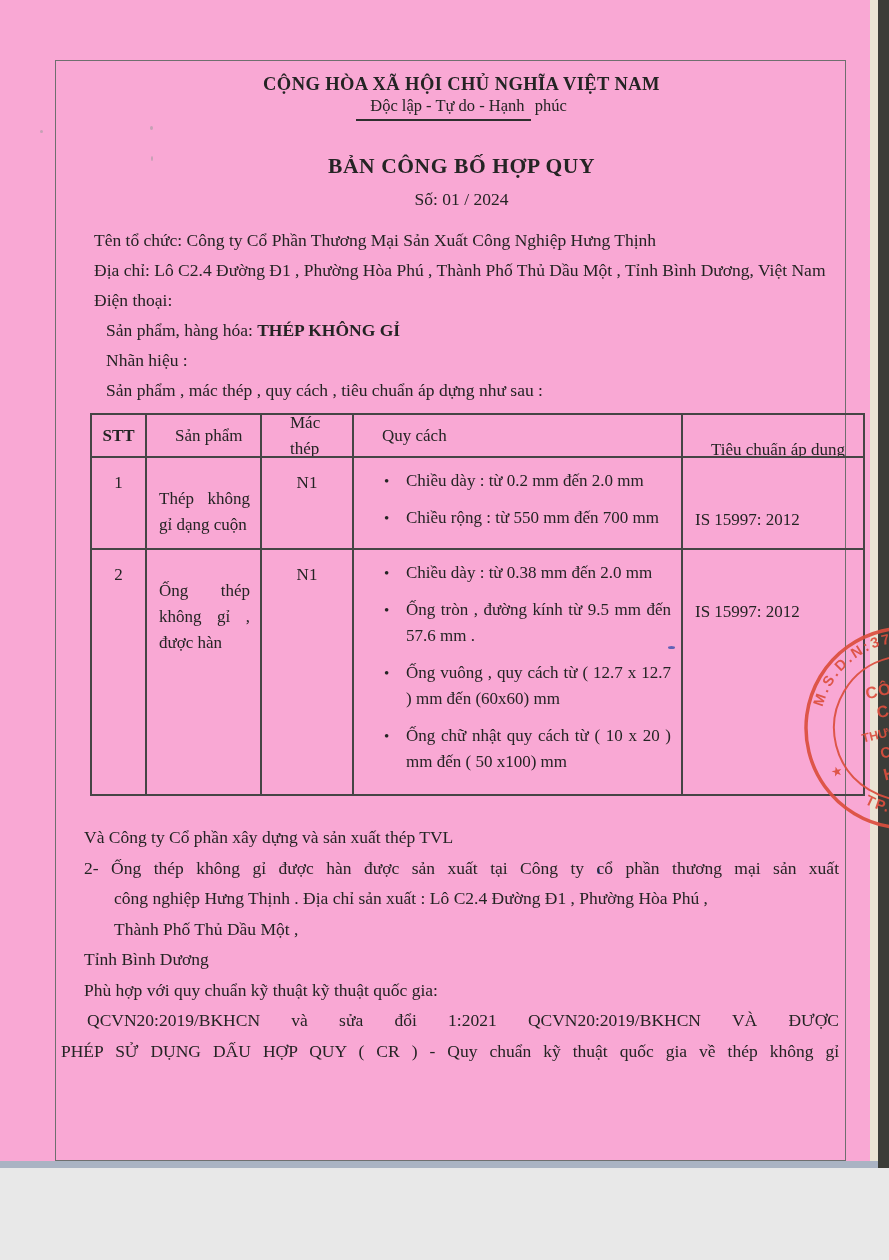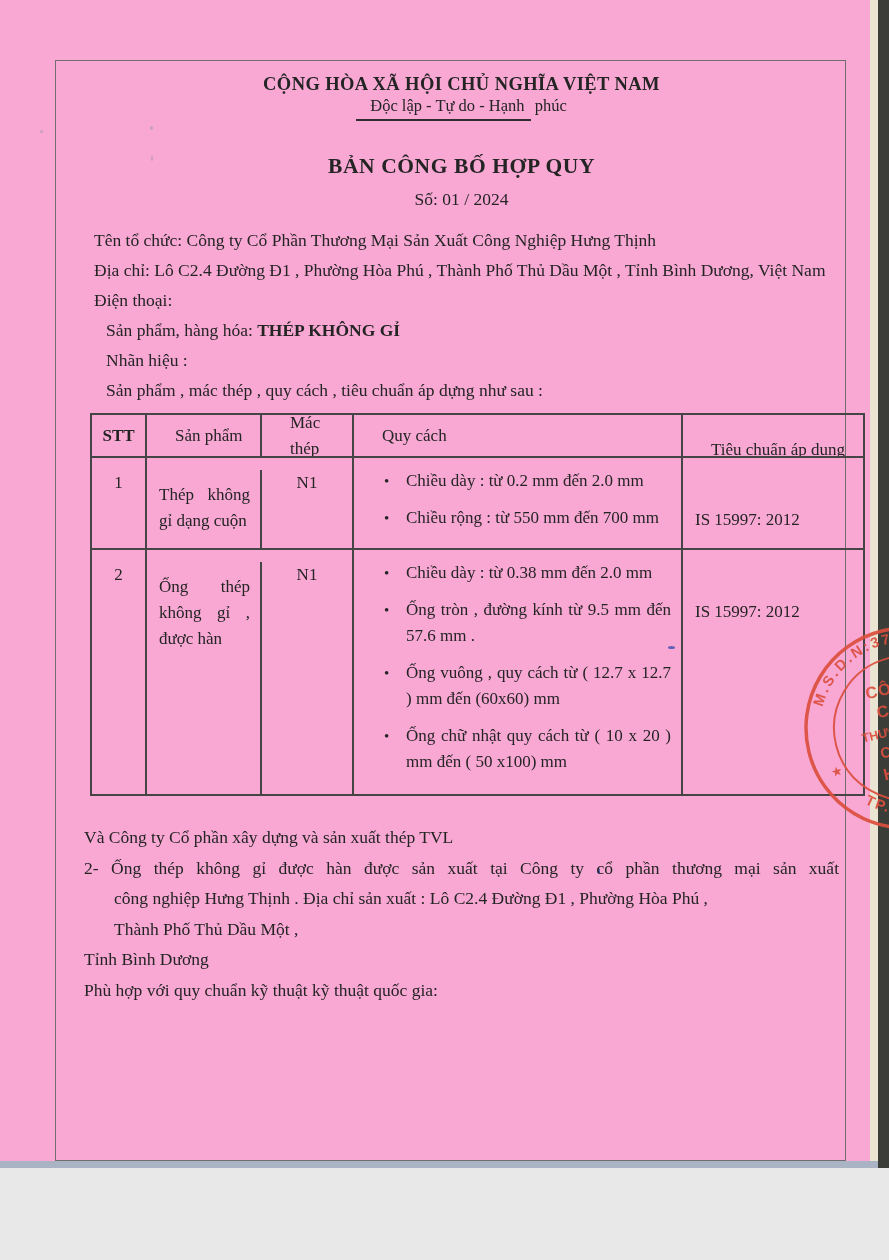--- a/index.html
+++ b/index.html
@@ -47,21 +47,21 @@
     border:2px solid #454545;
     font-size:17px; line-height:26px;
   }
   .cell{border-right:2px solid #454545; border-bottom:2px solid #454545; box-sizing:border-box; overflow:hidden;}
   .cell.last-col{border-right:none;margin-top:28px;}
   .cell.last-row{border-bottom:none;}
   .th{display:flex; align-items:center; padding-left:28px;}
   .th.center{justify-content:center; padding-left:0;font-weight:bold;}
   .td{padding-top:12px;}
   .td.center{text-align:center;}
-  .td.prod{padding:12px 10px 0 12px; text-align:justify;margin-top:12px;}
+  .td.prod{padding:28px 10px 0 12px; text-align:justify;}
   .td.specs{padding:10px 10px 0 30px;}
   .td.std{padding:21px 6px 0 12px;}
   .spec-item{display:flex; margin-bottom:11px;}
   .spec-bullet{width:22px; flex:none; font-size:15px;}
   .spec-text{flex:1; text-align:justify;}
 
   
   .notes{margin-top:26px; font-size:17.5px; line-height:30.5px;}
   .notes p{margin:0;}
   .fj{text-align:justify; text-align-last:justify;}
@@ -154,20 +154,24 @@
         <div class="cell td std last-col last-row">IS 15997: 2012</div>
       </div>
 
       <div class="notes">
         <p>Và Công ty Cổ phần xây dựng và sản xuất thép TVL</p>
         <p class="fj">2-  Ống thép không gỉ được hàn được sản xuất tại Công ty cổ phần thương mại sản xuất</p>
         <p class="note-cont">công nghiệp Hưng Thịnh . Địa chỉ sản xuất : Lô C2.4 Đường Đ1 , Phường Hòa Phú ,</p>
         <p class="note-cont">Thành Phố Thủ Dầu Một ,</p>
         <p>Tỉnh Bình Dương</p>
         <p>Phù hợp với quy chuẩn kỹ thuật kỹ thuật quốc gia:</p>
+        <div class="std-par">
+          <p class="fj std-line1">QCVN20:2019/BKHCN và sửa đổi 1:2021 QCVN20:2019/BKHCN VÀ ĐƯỢC</p>
+          <p class="fj">PHÉP SỬ DỤNG DẤU HỢP QUY ( CR ) -  Quy chuẩn kỹ thuật quốc gia về thép không gỉ</p>
+        </div>
       </div>
 
     </div>
   </div>
 
   <svg class="stamp" width="216" height="216" viewBox="0 0 216 216">
     <defs>
       <path id="arcTop" d="M 22,108 A 86,86 0 0 1 194,108"></path>
       <path id="arcBottom" d="M 22,108 A 86,86 0 0 0 194,108"></path>
     </defs>

